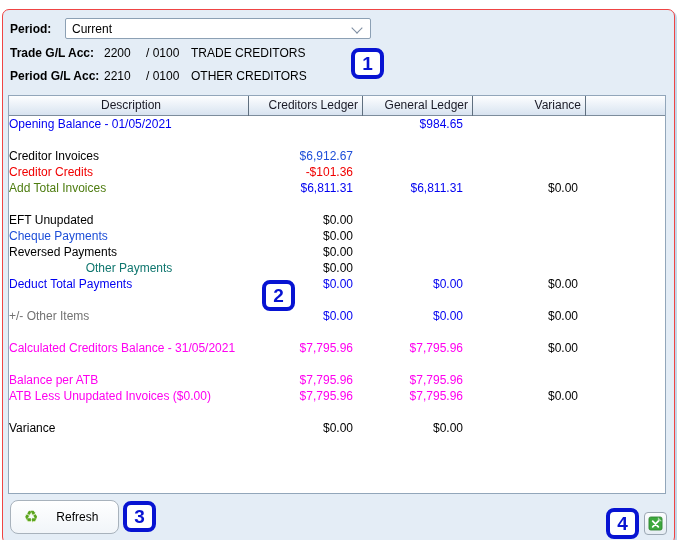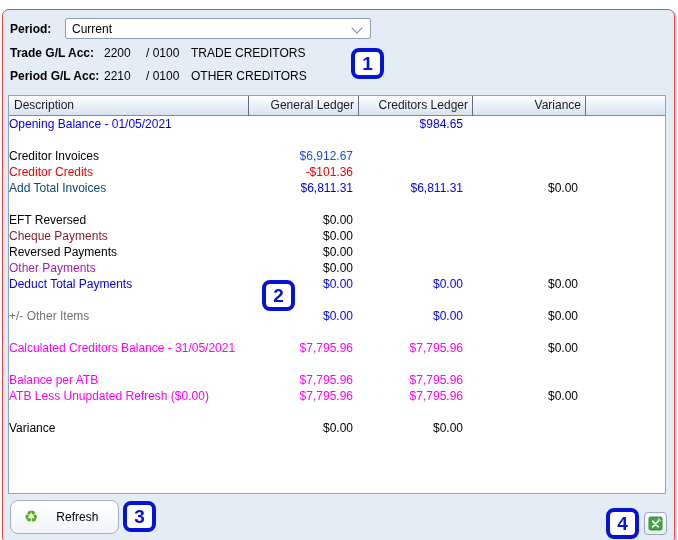--- a/index.html
+++ b/index.html
@@ -42,21 +42,21 @@
   }
   .ghead{
     position:absolute;left:0;top:0;right:0;height:20px;display:flex;
     background:linear-gradient(#fdfeff,#d8e3f0);
     border-bottom:1px solid #7c8c9c;box-sizing:border-box;
   }
   .hcell{
     box-sizing:border-box;height:20px;line-height:19px;color:#1a1a26;
     border-right:1px solid #5f6f7f;overflow:hidden;white-space:nowrap;
   }
-  .hc0{width:240px;padding-left:5px;text-align:left;}
+  .hc0{width:240px;padding-left:5px;text-align:center;}
   .hc1{width:114px;padding-right:4px;text-align:right;}
   .hc2{width:110px;padding-right:4px;text-align:right;}
   .hc3{width:113px;padding-right:4px;text-align:right;}
   .grows{position:absolute;left:0;top:20px;right:0;}
   .trow{height:16px;display:flex;}
   .tcell{
     box-sizing:border-box;height:16px;line-height:16px;
     overflow:hidden;white-space:nowrap;
   }
   .tc0{width:240px;}
@@ -115,22 +115,22 @@
   <div class="accline acc2">
     <span class="alabel">Period G/L Acc:</span>
     <span class="amain">2210</span>
     <span class="asub">/ 0100</span>
     <span class="aname">OTHER CREDITORS</span>
   </div>
 
   <div class="grid">
     <div class="ghead">
       <div class="hcell hc0">Description</div>
+      <div class="hcell hc1">Creditors Ledger</div>
       <div class="hcell hc2">General Ledger</div>
-      <div class="hcell hc1">Creditors Ledger</div>
       <div class="hcell hc3">Variance</div>
     </div>
     <div class="grows">
         <div class="trow">
           <div class="tcell tc0" style="color: rgb(0, 0, 240);">Opening Balance - 01/05/2021</div>
           <div class="tcell tc1"></div>
           <div class="tcell tc2" style="color: rgb(0, 0, 240);">$984.65</div>
           <div class="tcell tc3"></div>
         </div>
         <div class="trow"></div>
@@ -140,46 +140,46 @@
           <div class="tcell tc2"></div>
           <div class="tcell tc3"></div>
         </div>
         <div class="trow">
           <div class="tcell tc0" style="color: rgb(240, 0, 0);">Creditor Credits</div>
           <div class="tcell tc1" style="color: rgb(240, 0, 0);">-$101.36</div>
           <div class="tcell tc2"></div>
           <div class="tcell tc3"></div>
         </div>
         <div class="trow">
-          <div class="tcell tc0" style="color: #0c4a6e;">Add Total Invoices</div>
+          <div class="tcell tc0" style="color: #4d7c0f;">Add Total Invoices</div>
           <div class="tcell tc1" style="color: rgb(0, 0, 240);">$6,811.31</div>
           <div class="tcell tc2" style="color: rgb(0, 0, 240);">$6,811.31</div>
           <div class="tcell tc3" style="color: rgb(0, 0, 0);">$0.00</div>
         </div>
         <div class="trow"></div>
         <div class="trow">
-          <div class="tcell tc0" style="color: rgb(0, 0, 0);">EFT Reversed</div>
-          <div class="tcell tc1" style="color: rgb(0, 0, 0);">$0.00</div>
-          <div class="tcell tc2"></div>
-          <div class="tcell tc3"></div>
-        </div>
-        <div class="trow">
-          <div class="tcell tc0" style="color: #7f1d1d;">Cheque Payments</div>
+          <div class="tcell tc0" style="color: rgb(0, 0, 0);">EFT Unupdated</div>
+          <div class="tcell tc1" style="color: rgb(0, 0, 0);">$0.00</div>
+          <div class="tcell tc2"></div>
+          <div class="tcell tc3"></div>
+        </div>
+        <div class="trow">
+          <div class="tcell tc0" style="color: #1d4ed8;">Cheque Payments</div>
           <div class="tcell tc1" style="color: rgb(0, 0, 0);">$0.00</div>
           <div class="tcell tc2"></div>
           <div class="tcell tc3"></div>
         </div>
         <div class="trow">
           <div class="tcell tc0" style="color: rgb(0, 0, 0);">Reversed Payments</div>
           <div class="tcell tc1" style="color: rgb(0, 0, 0);">$0.00</div>
           <div class="tcell tc2"></div>
           <div class="tcell tc3"></div>
         </div>
         <div class="trow">
-          <div class="tcell tc0" style="color: #a21caf;">Other Payments</div>
+          <div class="tcell tc0" style="color: #0f766e; text-align: center;">Other Payments</div>
           <div class="tcell tc1" style="color: rgb(0, 0, 0);">$0.00</div>
           <div class="tcell tc2"></div>
           <div class="tcell tc3"></div>
         </div>
         <div class="trow">
           <div class="tcell tc0" style="color: rgb(0, 0, 240);">Deduct Total Payments</div>
           <div class="tcell tc1" style="color: rgb(0, 0, 240);">$0.00</div>
           <div class="tcell tc2" style="color: rgb(0, 0, 240);">$0.00</div>
           <div class="tcell tc3" style="color: rgb(0, 0, 0);">$0.00</div>
         </div>
@@ -198,21 +198,21 @@
           <div class="tcell tc3" style="color: rgb(0, 0, 0);">$0.00</div>
         </div>
         <div class="trow"></div>
         <div class="trow">
           <div class="tcell tc0" style="color: rgb(255, 0, 240);">Balance per ATB</div>
           <div class="tcell tc1" style="color: rgb(255, 0, 240);">$7,795.96</div>
           <div class="tcell tc2" style="color: rgb(255, 0, 240);">$7,795.96</div>
           <div class="tcell tc3"></div>
         </div>
         <div class="trow">
-          <div class="tcell tc0" style="color: rgb(255, 0, 240);">ATB Less Unupdated Refresh ($0.00)</div>
+          <div class="tcell tc0" style="color: rgb(255, 0, 240);">ATB Less Unupdated Invoices ($0.00)</div>
           <div class="tcell tc1" style="color: rgb(255, 0, 240);">$7,795.96</div>
           <div class="tcell tc2" style="color: rgb(255, 0, 240);">$7,795.96</div>
           <div class="tcell tc3" style="color: rgb(0, 0, 0);">$0.00</div>
         </div>
         <div class="trow"></div>
         <div class="trow">
           <div class="tcell tc0" style="color: rgb(0, 0, 0);">Variance</div>
           <div class="tcell tc1" style="color: rgb(0, 0, 0);">$0.00</div>
           <div class="tcell tc2" style="color: rgb(0, 0, 0);">$0.00</div>
           <div class="tcell tc3"></div>

